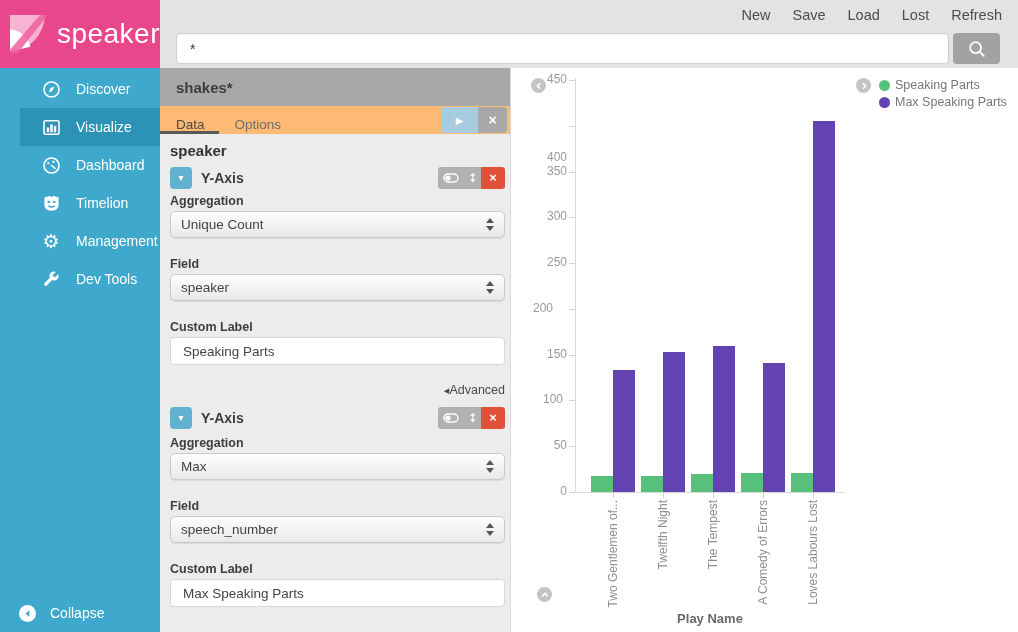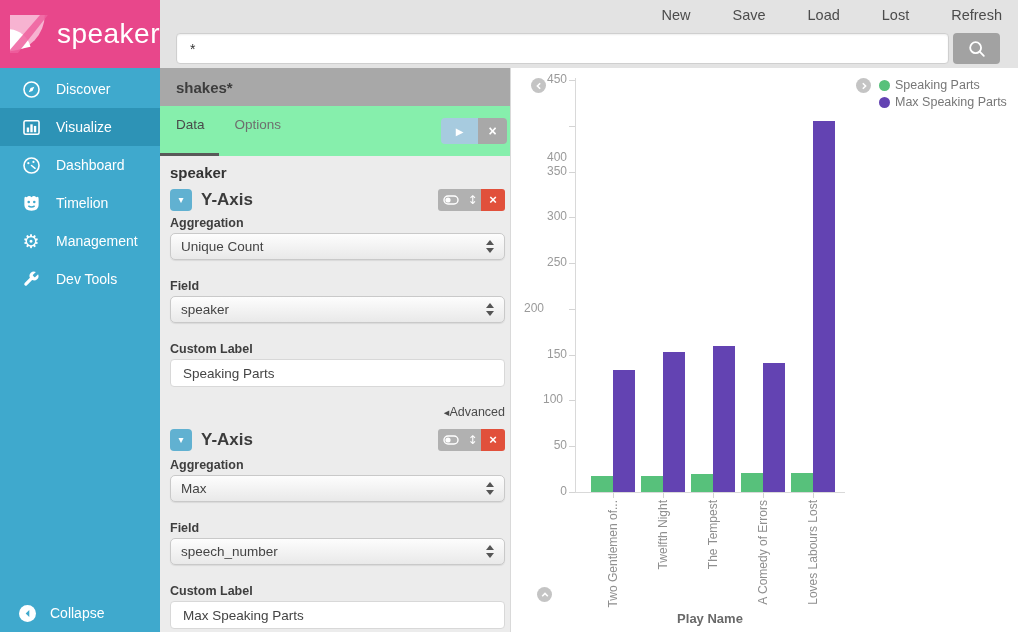--- a/index.html
+++ b/index.html
@@ -5,59 +5,59 @@
   * { box-sizing: border-box; margin: 0; padding: 0; }
   html,body { width:1018px; height:632px; overflow:hidden; }
   body { font-family:"Liberation Sans","DejaVu Sans",sans-serif; background:#e3e3e3; position:relative; }
 
   
   .logo-block { position:absolute; left:0; top:0; width:160px; height:68px; background:#e8478b;
                 display:flex; align-items:center; gap:9px; padding-left:10px; z-index:5; }
   .logo-mark { width:46px; height:46px; }
   .logo-text { color:#fff; font-size:28px; font-weight:400; letter-spacing:.5px; }
   .topbar { position:absolute; left:160px; top:0; right:0; height:68px; background:#e3e3e3; }
-  .nav { position:absolute; top:7px; right:16px; display:flex; gap:42px; }
+  .nav { position:absolute; top:7px; right:16px; display:flex; gap:22px; }
   .nav span { font-size:14.5px; color:#4c4c4c; cursor:pointer; }
   .search-input { position:absolute; left:16px; top:33px; width:773px; height:31px; border:1px solid #cfcfcf;
                   border-radius:4px; background:#fff; padding:0 13px; font-size:14px; color:#333;
                   box-shadow:inset 0 1px 2px rgba(0,0,0,.07); font-family:inherit; }
   .search-btn { position:absolute; left:793px; top:33px; width:47px; height:31px; background:#a2a2a2;
                 border:none; border-radius:4px; display:flex; align-items:center; justify-content:center; cursor:pointer; }
 
   
-  .sidebar { position:absolute; left:0; top:68px; bottom:0; width:160px; background:#3fa9cd; padding-top:2px; }
+  .sidebar { position:absolute; left:0; top:68px; bottom:0; width:160px; background:#3fa9cd; padding-top:2px;padding-left:20px; }
   .side-item { height:38px; display:flex; align-items:center; gap:15px; padding-left:21px;
                color:#fff; font-size:14px; cursor:pointer; }
   .side-item.active { background:#2d93b6; }
   .side-icon { width:20px; height:20px; display:flex; align-items:center; justify-content:center; }
   .gear-glyph { font-family:"DejaVu Sans",sans-serif; font-size:19px; line-height:20px; color:#fff; }
   .collapse-row { position:absolute; bottom:0; left:0; width:160px; height:38px; display:flex;
                   align-items:center; gap:14px; padding-left:19px; color:#fff; font-size:14px; cursor:pointer; }
   .collapse-circle { width:17px; height:17px; border-radius:50%; background:#fff; display:flex;
                      align-items:center; justify-content:center; }
 
   
   .config { position:absolute; left:160px; top:68px; bottom:0; width:350px; background:#ececec; }
   .index-header { height:38px; background:#a8a8a8; display:flex; align-items:center;
                   padding-left:16px; font-size:15px; font-weight:bold; color:#3d3d3d; }
-  .tabbar { height:50px; background:#86efac; display:flex; align-items:stretch; }
+  .tabbar { height:28px; background:#fdba74; display:flex; align-items:stretch; }
   .tab { padding:11px 14px 8px 16px; font-size:13.5px; color:#6e6e6e; cursor:pointer; }
   .tab.active { color:#494949; border-bottom:3px solid #595959; }
   .vis-actions { margin-left:auto; margin-right:3px; align-self:center; display:flex; height:26px;
                  border-radius:4px; overflow:hidden; }
   .btn-apply { width:37px; background:#a7cbdf; border:none; color:#fff; font-size:10px; cursor:pointer; }
   .btn-discard { width:29px; background:#a8a8a8; border:none; color:#fff; font-size:14px; font-weight:bold; cursor:pointer; }
 
   .config-content { padding:0 5px 0 10px; }
   .metrics-heading { margin-top:8px; font-size:15px; font-weight:bold; color:#333; }
   .agg-header { margin-top:7px; height:23px; display:flex; align-items:center; }
   .agg-header.mt9 { margin-top:9px; }
   .caret-btn { width:22px; height:22px; background:#61b1d1; border:none; border-radius:4px; color:#fff;
                font-size:10px; line-height:22px; cursor:pointer; }
-  .agg-title { margin-left:9px; font-size:17px; font-weight:bold; color:#3c3c3c; }
+  .agg-title { margin-left:9px; font-size:14px; font-weight:bold; color:#3c3c3c; }
   .agg-controls { margin-left:auto; display:flex; height:22px; border-radius:3px; overflow:hidden; }
   .ctl-toggle { width:26px; background:#b1b1b1; border:none; display:flex; align-items:center; justify-content:center; cursor:pointer; }
   .ctl-updown { width:17px; background:#b1b1b1; border:none; color:#fff; font-size:12px; cursor:pointer;
                 font-family:"DejaVu Sans",sans-serif; }
   .ctl-remove { width:24px; background:#e1503b; border:none; color:#fff; font-size:13px; font-weight:bold; cursor:pointer; }
   .field-label { font-size:12.5px; font-weight:bold; color:#3e3e3e; }
   .mt5 { margin-top:5px; } .mt7 { margin-top:7px; } .mt19 { margin-top:19px; }
   .select { margin-top:3px; height:27px; border:1px solid #c9c9c9; border-radius:5px;
             background:linear-gradient(#fdfdfd,#e9e9e9); display:flex; align-items:center;
             padding:0 26px 0 10px; font-size:13.5px; color:#444; position:relative;
@@ -290,21 +290,21 @@
   <div class="axis-x"></div>
   <div id="bars-layer">
       <div class="ytick-label" style="position: absolute; left: 14px; width: 42px; top: 416px; text-align: right;">0</div>
       <div style="position: absolute; left: 58px; top: 424px; width: 6px; height: 1px; background: rgb(212, 212, 212);"></div>
       <div class="ytick-label" style="position: absolute; left: 14px; width: 42px; top: 370.222px; text-align: right;">50</div>
       <div style="position: absolute; left: 58px; top: 378.222px; width: 6px; height: 1px; background: rgb(212, 212, 212);"></div>
       <div class="ytick-label" style="position: absolute; left: 10px; width: 42px; top: 324.444px; text-align: right;">100</div>
       <div style="position: absolute; left: 58px; top: 332.444px; width: 6px; height: 1px; background: rgb(212, 212, 212);"></div>
       <div class="ytick-label" style="position: absolute; left: 14px; width: 42px; top: 278.667px; text-align: right;">150</div>
       <div style="position: absolute; left: 58px; top: 286.667px; width: 6px; height: 1px; background: rgb(212, 212, 212);"></div>
-      <div class="ytick-label" style="position: absolute; left: 2px; width: 42px; top: 232.889px; text-align: center;">200</div>
+      <div class="ytick-label" style="position: absolute; left: 22px; width: 42px; top: 232.889px; text-align: left;">200</div>
       <div style="position: absolute; left: 58px; top: 240.889px; width: 6px; height: 1px; background: rgb(212, 212, 212);"></div>
       <div class="ytick-label" style="position: absolute; left: 14px; width: 42px; top: 187.111px; text-align: right;">250</div>
       <div style="position: absolute; left: 58px; top: 195.111px; width: 6px; height: 1px; background: rgb(212, 212, 212);"></div>
       <div class="ytick-label" style="position: absolute; left: 14px; width: 42px; top: 141.333px; text-align: right;">300</div>
       <div style="position: absolute; left: 58px; top: 149.333px; width: 6px; height: 1px; background: rgb(212, 212, 212);"></div>
       <div class="ytick-label" style="position: absolute; left: 14px; width: 42px; top: 95.5556px; text-align: right;">350</div>
       <div style="position: absolute; left: 58px; top: 103.556px; width: 6px; height: 1px; background: rgb(212, 212, 212);"></div>
       <div class="ytick-label" style="position: absolute; left: 14px; width: 42px; top: 49.7778px; text-align: right; margin-top: 32px;">400</div>
       <div style="position: absolute; left: 58px; top: 57.7778px; width: 6px; height: 1px; background: rgb(212, 212, 212);"></div>
       <div class="ytick-label" style="position: absolute; left: 14px; width: 42px; top: 4px; text-align: right;">450</div>

